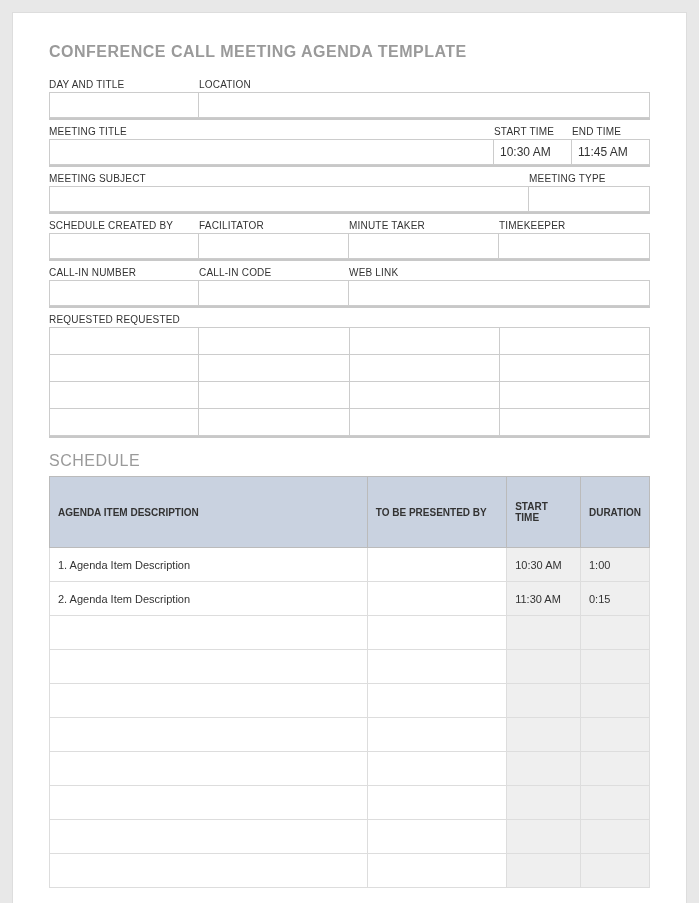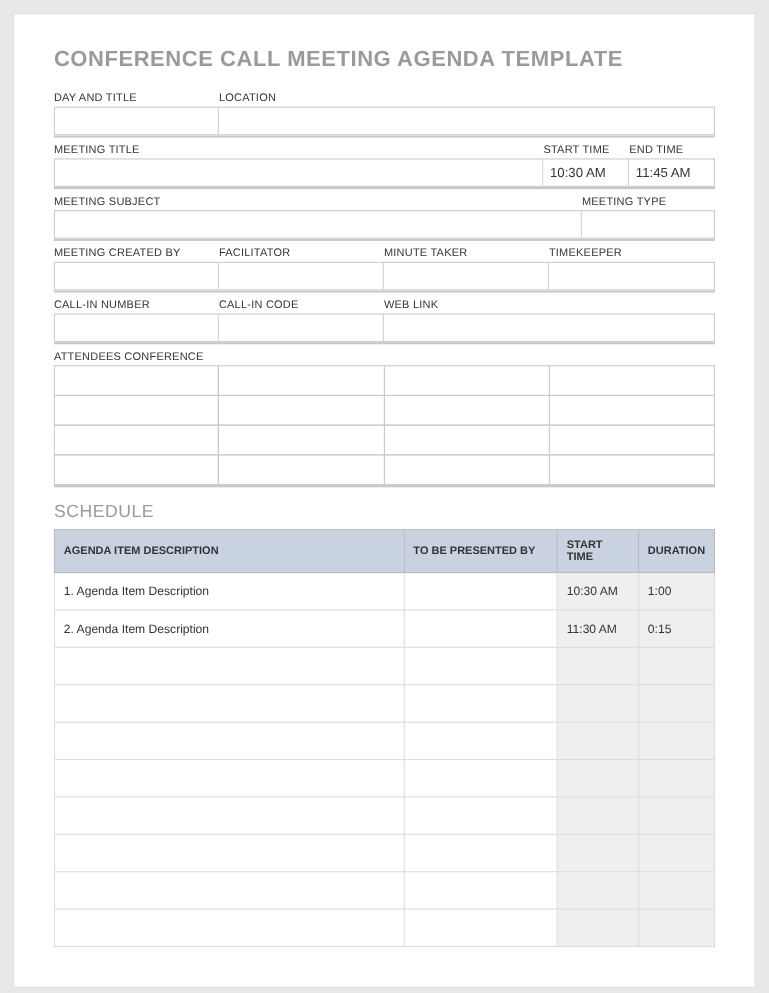--- a/index.html
+++ b/index.html
@@ -11,21 +11,21 @@
   .page {
     background: #fff;
     width: 675px;
     margin: 0 auto;
     padding: 30px 36px 36px 36px;
     border: 1px solid #ddd;
   }
   h1 {
     color: #9a9a9a;
     font-weight: bold;
-    font-size: 20px;
+    font-size: 16px;
     letter-spacing: 0.5px;
     margin-bottom: 18px;
   }
   h2 {
     color: #9a9a9a;
     font-weight: normal;
     font-size: 16px;
     letter-spacing: 0.5px;
     margin: 14px 0 6px 0;
   }
@@ -88,21 +88,21 @@
     width: 100%;
     border-collapse: collapse;
     font-size: 11px;
   }
   table.schedule th {
     background: #c9d2e0;
     color: #333;
     text-align: left;
     font-size: 10px;
     font-weight: bold;
-    padding: 8px 8px;
+    padding: 24px 8px;
     border: 1px solid #bbb;
   }
   table.schedule td {
     border: 1px solid #ddd;
     padding: 10px 8px;
     height: 34px;
     color: #333;
     vertical-align: middle;
   }
   table.schedule td.shade { background: #efefef; }
@@ -150,21 +150,21 @@
       <div class="box"></div>
     </div>
     <div class="field w-type">
       <div class="label">MEETING TYPE</div>
       <div class="box"></div>
     </div>
   </div>
 
   <div class="row row-shadow">
     <div class="field w-q">
-      <div class="label">MEETING CREATED BY</div>
+      <div class="label">SCHEDULE CREATED BY</div>
       <div class="box"></div>
     </div>
     <div class="field w-q">
       <div class="label">FACILITATOR</div>
       <div class="box"></div>
     </div>
     <div class="field w-q">
       <div class="label">MINUTE TAKER</div>
       <div class="box"></div>
     </div>
@@ -182,21 +182,21 @@
     <div class="field w-callcode">
       <div class="label">CALL-IN CODE</div>
       <div class="box"></div>
     </div>
     <div class="field w-weblink">
       <div class="label">WEB LINK</div>
       <div class="box"></div>
     </div>
   </div>
 
-  <div class="label" style="margin-bottom:2px">ATTENDEES CONFERENCE</div>
+  <div class="label" style="margin-bottom:2px">REQUESTED REQUESTED</div>
   <div class="attendees-grid">
     <div class="cell"></div>
     <div class="cell"></div>
     <div class="cell"></div>
     <div class="cell"></div>
     <div class="cell"></div>
     <div class="cell"></div>
     <div class="cell"></div>
     <div class="cell"></div>
     <div class="cell"></div>

